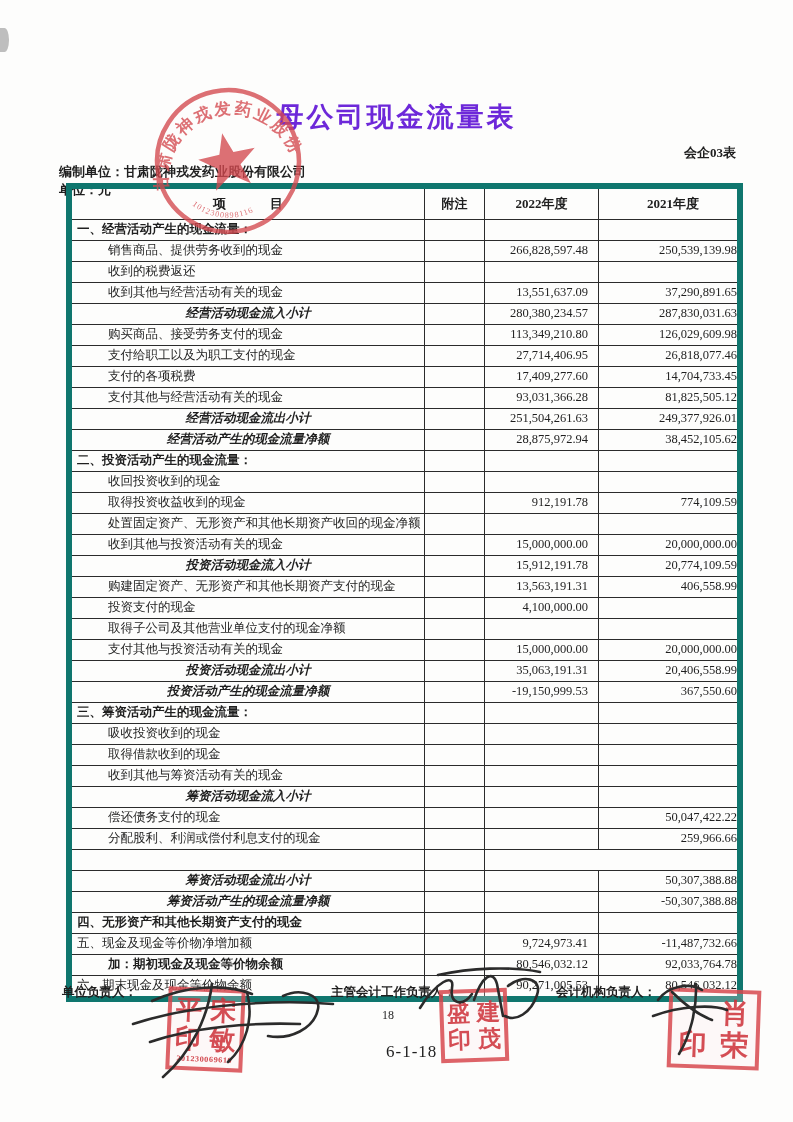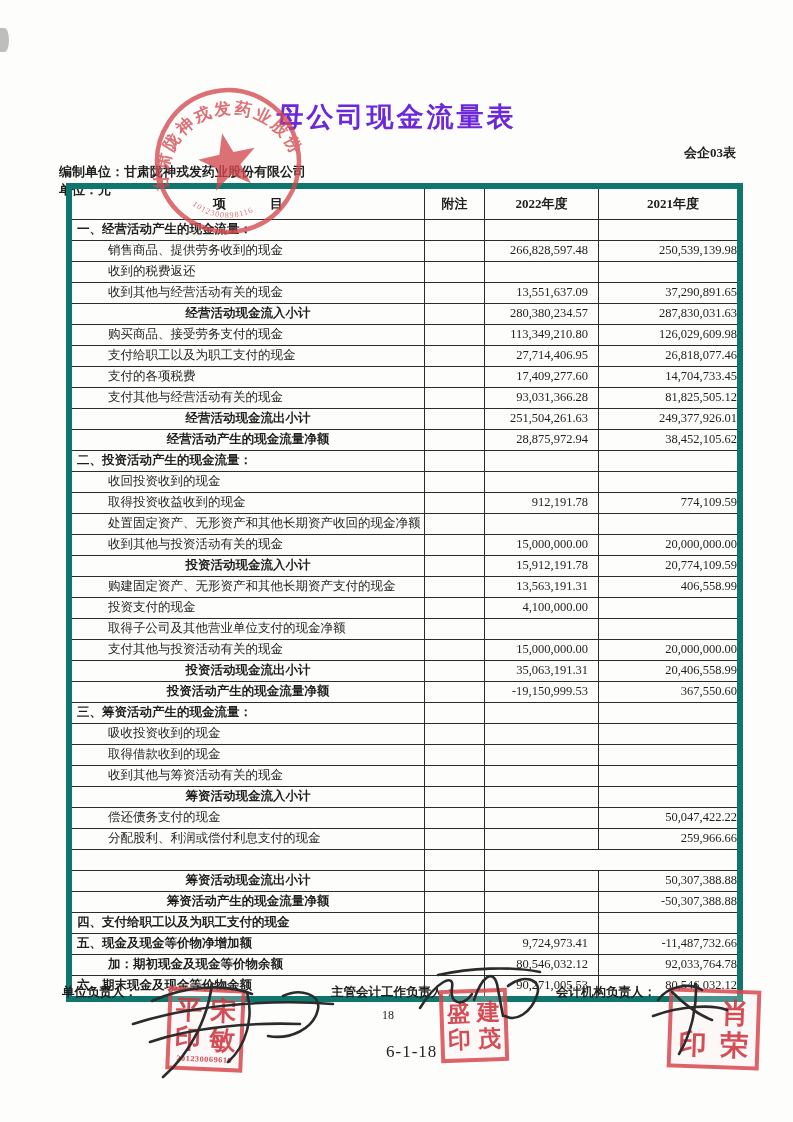--- a/index.html
+++ b/index.html
@@ -28,23 +28,23 @@
   .hcell-item span{letter-spacing:44px;padding-left:44px;}
 
   .row{display:grid;grid-template-columns:352px 60px 114px 149px;height:20px;
     border-top:1px solid #2b2b2b;font-size:12.5px;line-height:19px;}
   .row>div{box-sizing:border-box;overflow:hidden;white-space:nowrap;}
   .row>div+div{border-left:1px solid #2b2b2b;}
   .c-label{padding-left:36px;}
   .c-note{}
   .c-v1,.c-v2{text-align:right;padding-right:10px;font-variant-numeric:tabular-nums;}
   .row.section .c-label{padding-left:5px;font-weight:700;}
-  .row.subtotal .c-label{padding-left:0;text-align:center;font-weight:700;}
+  .row.subtotal .c-label{padding-left:0;text-align:center;font-weight:700;font-style:italic;}
   .row.detail-bold .c-label{font-weight:700;}
-  .row.section-val .c-label{padding-left:5px;font-weight:700;}
+  .row.section-val .c-label{padding-left:5px;font-weight:400;}
 
   .footer-label{position:absolute;font-size:12.5px;font-weight:600;}
   .fl-unit{left:62px;top:984px;}
   .fl-chief{left:331px;top:984px;}
   .fl-dept{left:556px;top:984px;}
   .page-num{position:absolute;left:368px;top:1008px;width:40px;text-align:center;font-size:12px;}
   .doc-date{position:absolute;left:386px;top:1042px;font-size:17px;letter-spacing:1px;}
 
   
   .round-stamp{position:absolute;left:147px;top:80px;width:162px;height:162px;
@@ -318,21 +318,21 @@
     </div>
 
     <div class="row subtotal">
       <div class="c-label">筹资活动产生的现金流量净额</div>
       <div class="c-note"></div>
       <div class="c-v1"></div>
       <div class="c-v2">-50,307,388.88</div>
     </div>
 
     <div class="row section">
-      <div class="c-label">四、支付给职工以及为职工支付的现金</div>
+      <div class="c-label">四、无形资产和其他长期资产支付的现金</div>
       <div class="c-note"></div>
       <div class="c-v1"></div>
       <div class="c-v2"></div>
     </div>
 
     <div class="row section-val">
       <div class="c-label">五、现金及现金等价物净增加额</div>
       <div class="c-note"></div>
       <div class="c-v1">9,724,973.41</div>
       <div class="c-v2">-11,487,732.66</div>

